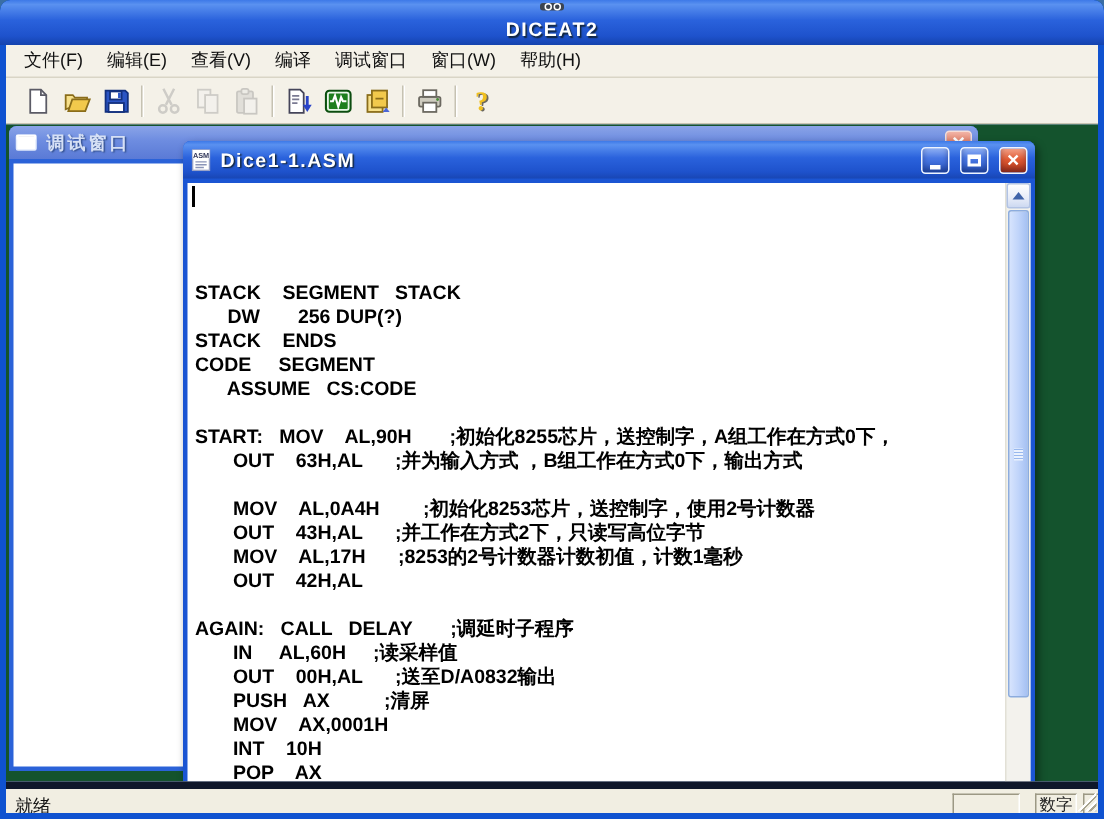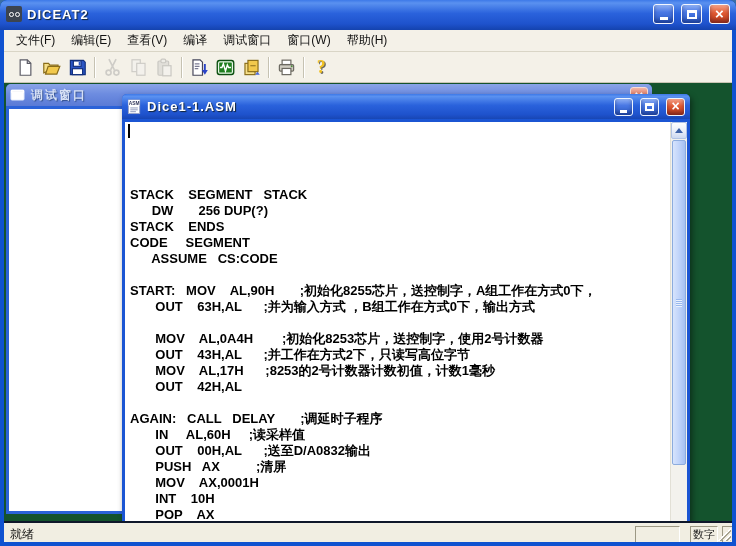--- a/index.html
+++ b/index.html
@@ -3,21 +3,21 @@
 <meta charset="utf-8">
 <style>
   html,body{margin:0;padding:0;background:#3a6ea5;}
   *{box-sizing:border-box;}
   .app{position:relative;width:736px;height:546px;background:#0f52d0;
        font-family:"Liberation Sans","DejaVu Sans",sans-serif;overflow:hidden;
        border-radius:7px 7px 0 0;}
   
   .titlebar{position:absolute;left:0;top:0;right:0;height:30px;
     background:linear-gradient(180deg,#3d79e8 0%,#5a91f0 10%,#2a62dc 45%,#1e52cc 80%,#1443ae 100%);
-    border-radius:7px 7px 0 0;display:flex;align-items:center;padding:2px 6px 4px 6px;gap:5px;}
+    border-radius:7px 7px 0 0;display:flex;align-items:center;padding:2px 6px 4px 6px;gap:5px;flex-direction:column;}
   .app-title{color:#fff;font-weight:bold;font-size:13px;letter-spacing:1px;
     text-shadow:1px 1px 1px #123;flex:1;}
   .winbtn{width:21px;height:20px;border:1px solid #f2f6ff;border-radius:3px;
     background:linear-gradient(180deg,#8fb0f4 0%,#4a78e4 40%,#2b5cca 100%);
     box-shadow:inset 0 -3px 4px rgba(0,0,40,.35);display:flex;align-items:center;justify-content:center;
     margin-left:2px;color:#fff;}
   .winbtn.close{background:linear-gradient(180deg,#f4a288 0%,#e05a34 45%,#bf3a16 100%);}
   .gly-min{width:8px;height:3px;background:#fff;align-self:flex-end;margin-bottom:3px;}
   .gly-max{width:10px;height:9px;border:2px solid #fff;border-top-width:3px;}
   .gly-x{font-size:15px;font-weight:bold;line-height:1;margin-top:-1px;}
@@ -71,21 +71,21 @@
     background:linear-gradient(180deg,#fefefe 0%,#e7ecf8 60%,#cdd9f1 100%);
     display:flex;align-items:center;justify-content:center;}
   .vs-up::after{content:"";width:0;height:0;border-left:4px solid transparent;border-right:4px solid transparent;
     border-bottom:5px solid #3f63a8;}
   .vs-thumb{position:absolute;left:1px;right:1px;top:18px;height:325px;border:1px solid #8cacde;border-radius:2px;
     background:linear-gradient(90deg,#d7e4fd 0%,#c0d4fa 50%,#a4c0f2 100%);}
   .vs-thumb::after{content:"";position:absolute;left:3px;right:3px;top:50%;margin-top:-4px;height:8px;
     background:repeating-linear-gradient(180deg,#98b8ee 0 1px,#eaf1fd 1px 2px);}
   
   .statusbar{position:absolute;left:4px;right:4px;bottom:4px;height:21px;background:#f1eee2;
-    border-top:2px solid #0f172a;font-size:12px;color:#111;overflow:hidden;}
+    border-top:5px solid #0f172a;font-size:12px;color:#111;overflow:hidden;}
   .status-ready{position:absolute;left:6px;top:3px;}
   .pane{position:absolute;top:3px;height:28px;border:1px solid;border-color:#9c9884 #ffffff #ffffff #9c9884;
     font-size:11px;text-align:center;line-height:14px;color:#222;}
   .pane1{left:631px;width:45px;}
   .pane2{left:686px;width:28px;}
   .pane3{left:718px;width:24px;}
   .grip{position:absolute;right:1px;bottom:1px;width:13px;height:13px;
     background:linear-gradient(135deg,transparent 0 50%,#fff 50% 57%,#a8a490 57% 64%,transparent 64% 71%,#fff 71% 78%,#a8a490 78% 85%,transparent 85% 92%,#fff 92%,#a8a490 100%);}
   .hidden-defs{position:absolute;width:0;height:0;overflow:hidden;}
 </style>

